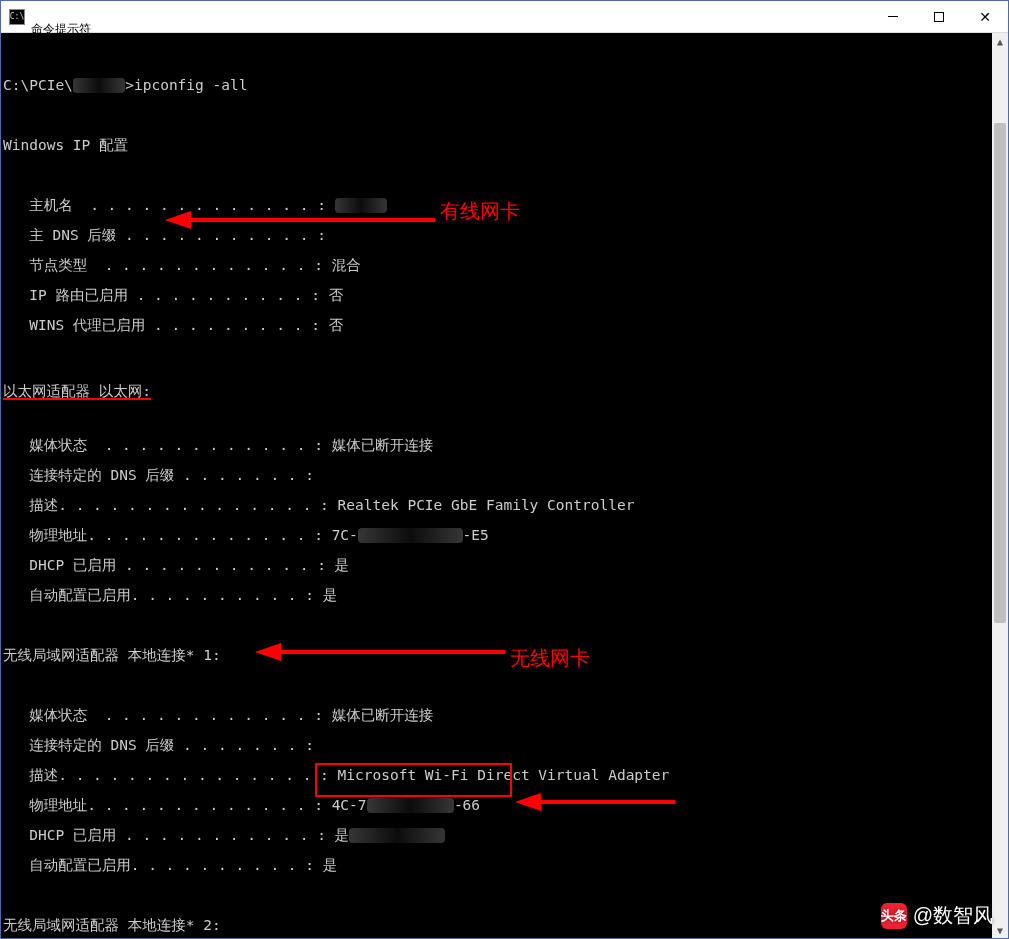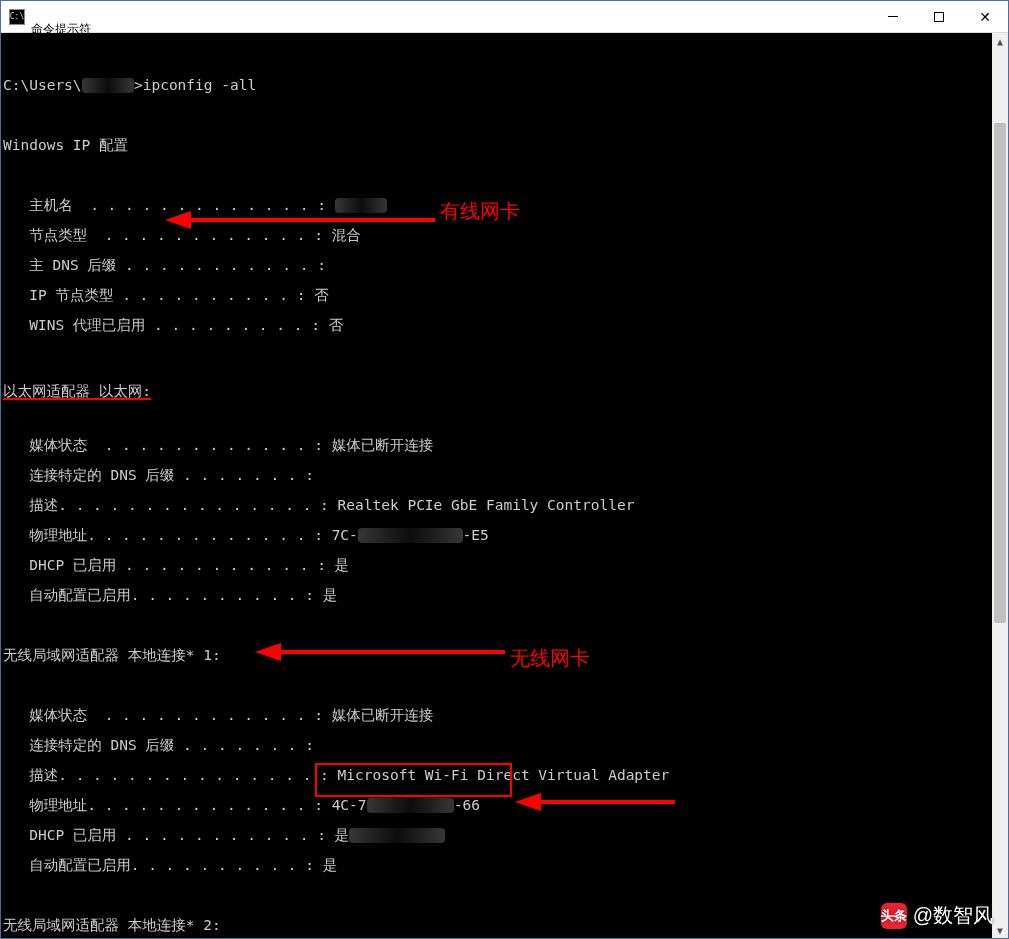--- a/index.html
+++ b/index.html
@@ -136,28 +136,28 @@
     <span class="win-btn">
         <span class="max-box"></span>
       </span>
     <span class="win-btn close">
         <span class="x-icon">✕</span>
       </span>
   </div>
 
   <div class="terminal">
 <div class="blank"></div>
-<div class="line"><span>C:\Users\</span><span class="smudge">      </span><span>&gt;</span><span>ipconfig -all</span></div>
+<div class="line"><span>C:\PCIe\</span><span class="smudge">      </span><span>&gt;</span><span>ipconfig -all</span></div>
 <div class="blank"></div>
 <div class="line">Windows IP 配置</div>
 <div class="blank"></div>
 <div class="line">   <span>主机名</span>  . . . . . . . . . . . . . : <span class="smudge">      </span></div>
+<div class="line">   <span>主 DNS 后缀</span> . . . . . . . . . . . : <span></span></div>
 <div class="line">   <span>节点类型</span>  . . . . . . . . . . . . : <span>混合</span></div>
-<div class="line">   <span>主 DNS 后缀</span> . . . . . . . . . . . : <span></span></div>
-<div class="line">   <span>IP 节点类型</span> . . . . . . . . . . : <span>否</span></div>
+<div class="line">   <span>IP 路由已启用</span> . . . . . . . . . . : <span>否</span></div>
 <div class="line">   <span>WINS 代理已启用</span> . . . . . . . . . : <span>否</span></div>
 <div class="blank"></div>
 <div class="line"><span class="head-ul">以太网适配器 以太网:</span></div>
 <div class="blank"></div>
 <div class="line">   <span>媒体状态</span>  . . . . . . . . . . . . : <span>媒体已断开连接</span></div>
 <div class="line">   <span>连接特定的 DNS 后缀</span> . . . . . . . : <span></span></div>
 <div class="line">   <span>描述</span>. . . . . . . . . . . . . . . : <span>Realtek PCIe GbE Family Controller</span></div>
 <div class="line">   <span>物理地址</span>. . . . . . . . . . . . . : <span>7C-</span><span class="smudge">            </span><span>-E5</span></div>
 <div class="line">   <span>DHCP 已启用</span> . . . . . . . . . . . : <span>是</span></div>
 <div class="line">   <span>自动配置已启用</span>. . . . . . . . . . : <span>是</span></div>

